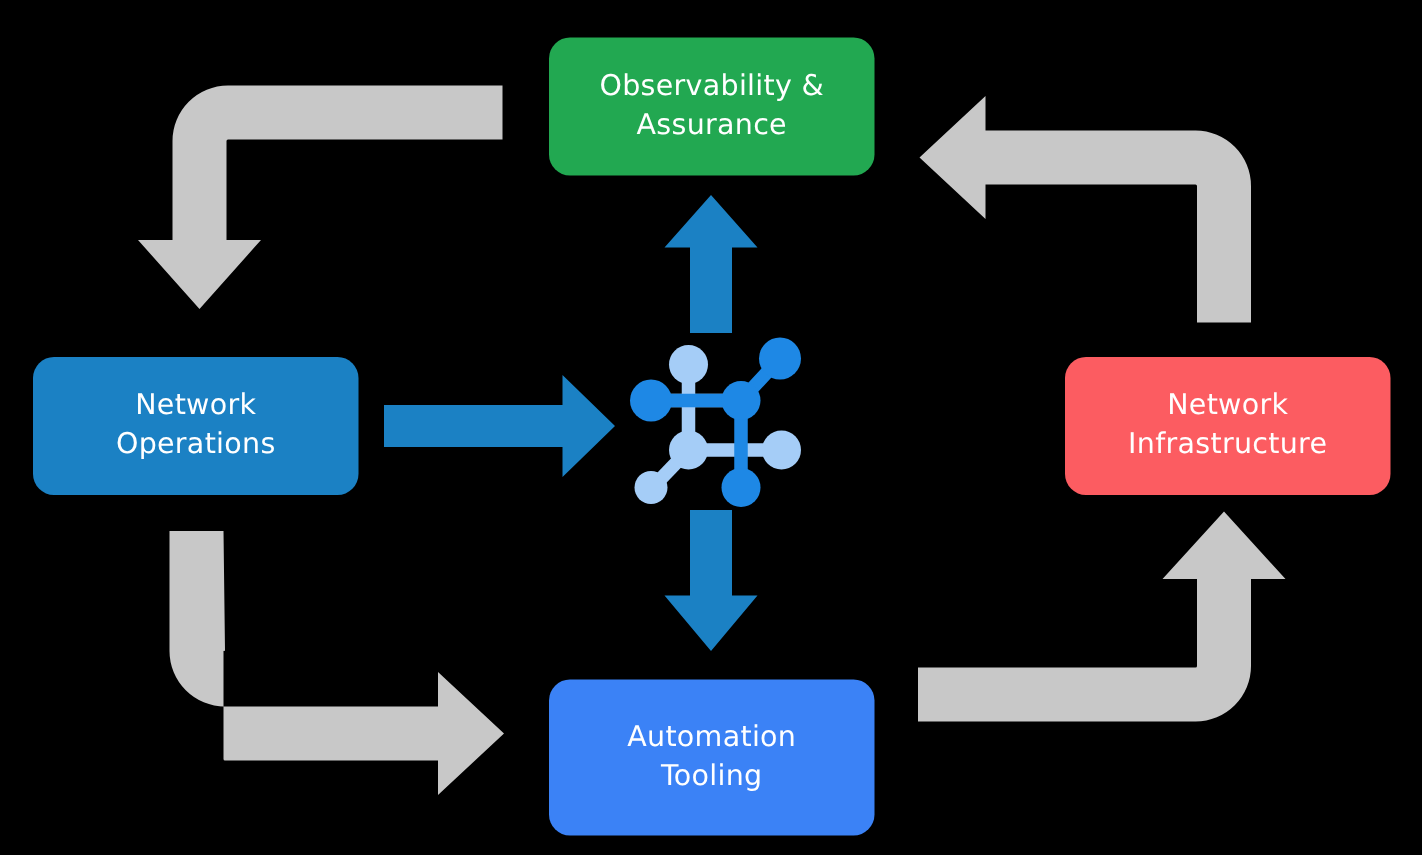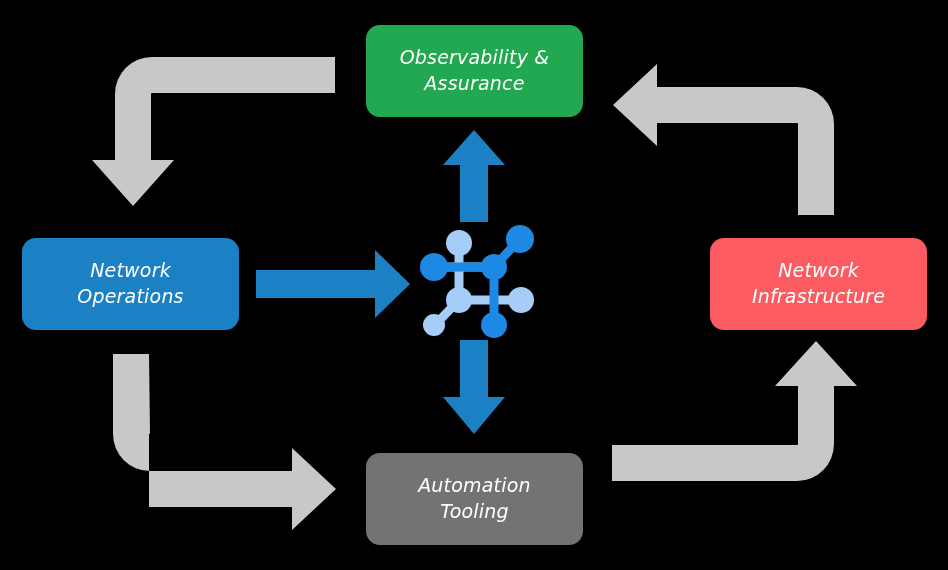--- a/index.html
+++ b/index.html
@@ -23,26 +23,25 @@
     justify-content: center;
     text-align: center;
     color: #ffffff;
     font-size: 19px;
     line-height: 1.35;
     font-weight: 400;
     letter-spacing: 0.2px;
     box-sizing: border-box;
     padding: 6px 10px;
     white-space: pre-line;
-    font-style: italic;
   }
   #box-observability { left: 366px; top: 25px;  width: 217px; height: 92px; background: #22A851; }
   #box-network-ops   { left: 22px;  top: 238px; width: 217px; height: 92px; background: #1B81C4; }
   #box-network-infra { left: 710px; top: 238px; width: 217px; height: 92px; background: #FC5C61; }
-  #box-automation    { left: 366px; top: 453px; width: 217px; height: 92px; background: #737373; }
+  #box-automation    { left: 366px; top: 453px; width: 217px; height: 104px; background: #3b82f6; }
 
   .svg-layer {
     position: absolute;
     left: 0; top: 0;
     width: 948px;
     height: 570px;
   }
   .gray-arrow { fill: #C8C8C8; }
   .blue-arrow { fill: #1B81C4; }
 </style>

